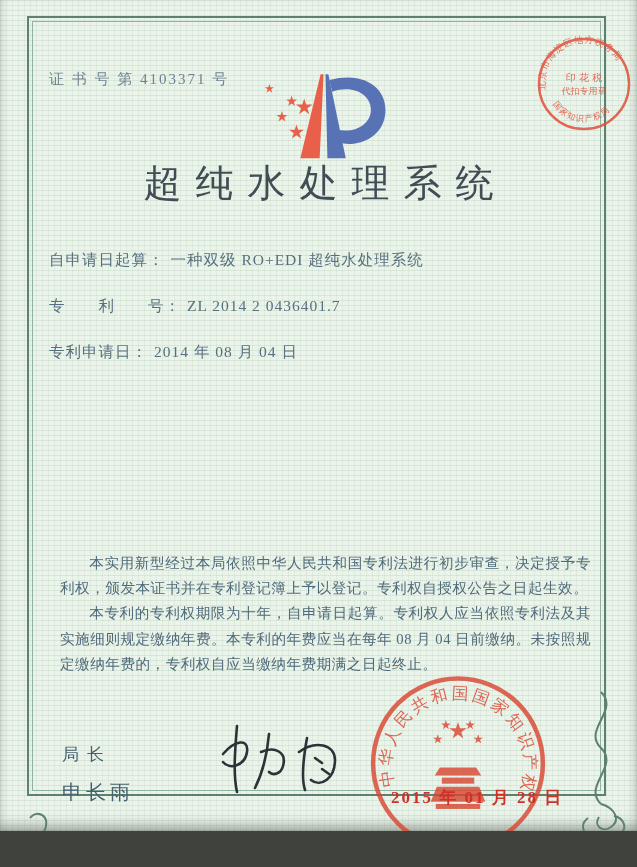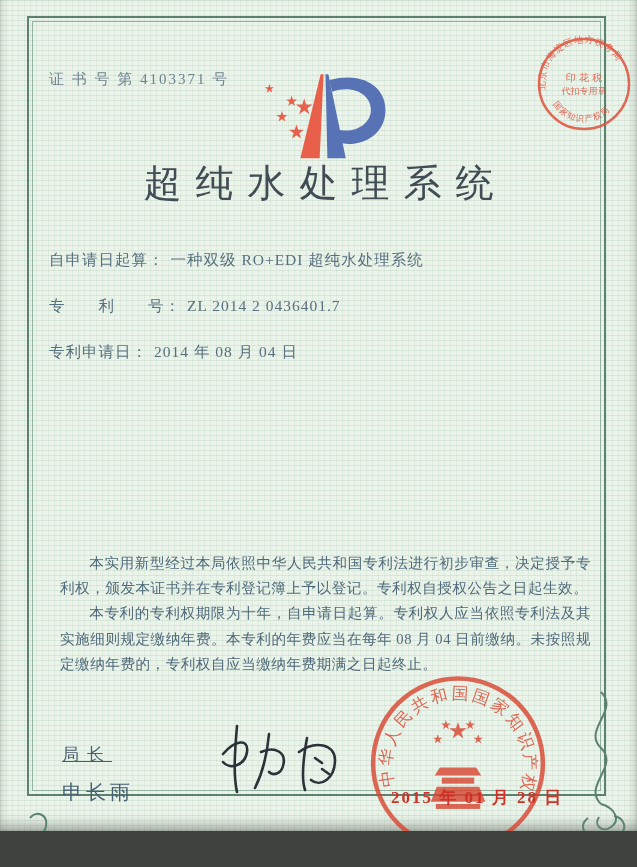--- a/index.html
+++ b/index.html
@@ -39,21 +39,21 @@
   .fields{position:absolute;left:49px;top:250px;right:50px;}
   .field{height:46px;font-size:15.5px;color:#57707f;letter-spacing:1px;}
   .field .fvalue{margin-left:6px;}
   .paragraphs{
     position:absolute;left:60px;top:518px;right:46px;
     font-size:14.6px;line-height:1.73;color:#4f6a7b;
     text-align:justify;
     margin-top:33px;
   }
   .paragraphs p{margin:0;text-indent:2em;letter-spacing:.5px;}
-  .signer-title{position:absolute;left:62px;top:743px;font-size:17px;color:#45606f;letter-spacing:8px;text-decoration:underline;}
+  .signer-title{position:absolute;left:62px;top:743px;font-size:17px;color:#45606f;letter-spacing:8px;}
   .signer-name{position:absolute;left:62px;top:779px;font-size:20px;color:#45606f;letter-spacing:4px;}
   .signature{position:absolute;left:203px;top:712px;width:160px;height:92px;}
   .issue-seal{position:absolute;left:362px;top:672px;width:192px;height:188px;opacity:.8;}
   .seal-date{
     position:absolute;left:391px;top:786px;z-index:5;
     font-size:17px;font-weight:bold;color:#cf3126;letter-spacing:2px;
   }
   .footer{
     position:absolute;left:0;top:833px;width:100%;text-align:center;
     font-size:13px;color:#4d6878;letter-spacing:3px;font-style:italic;

